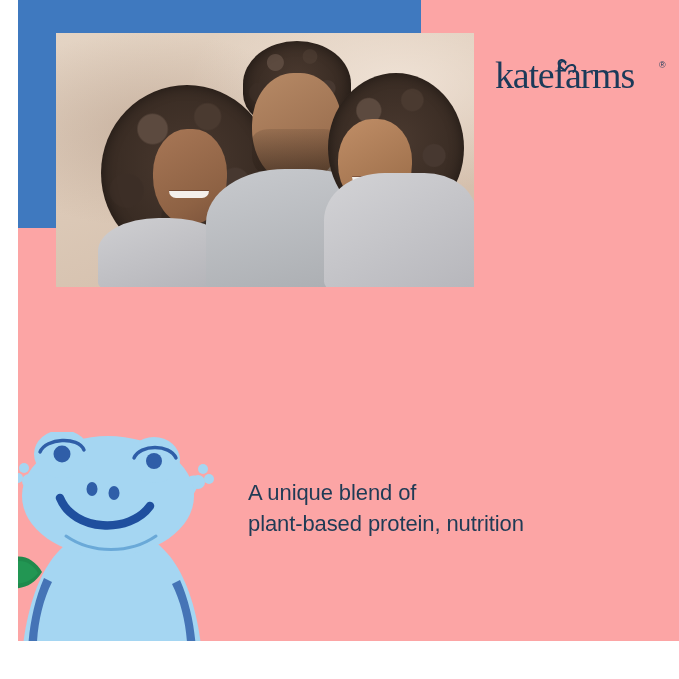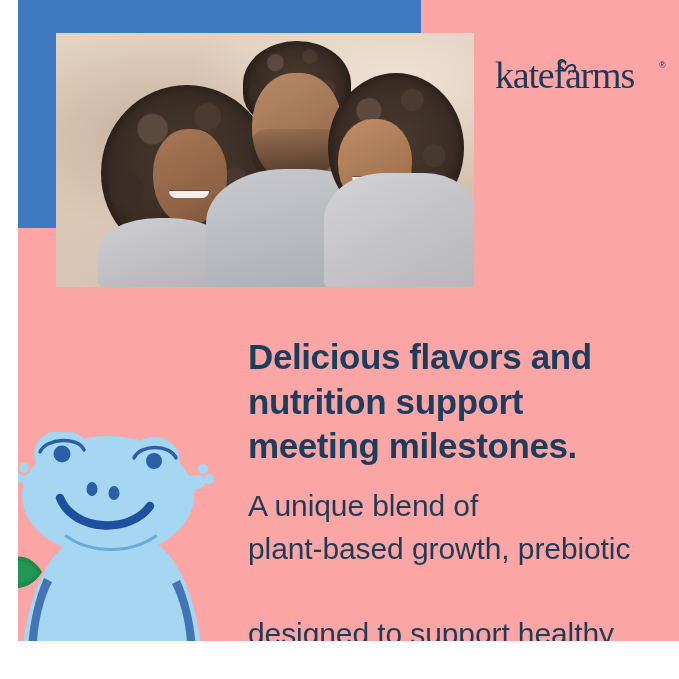--- a/index.html
+++ b/index.html
@@ -99,21 +99,21 @@
     font-size:35px;
     font-weight:700;
     line-height:1.27;
     letter-spacing:-0.4px;
   }
   .body-copy{
     position:absolute;
     left:230px;top:455px;
     width:405px;
     color:#1f3b55;
-    font-size:30px;
+    font-size:22px;
     font-weight:400;
     line-height:1.42;
     letter-spacing:-0.1px;
   }
 
   
   .frog{
     position:absolute;
     left:-14px;top:432px;
     width:232px;height:250px;
@@ -153,31 +153,26 @@
 
       <g fill="none" stroke="#1b3a59" stroke-width="2.1" stroke-linecap="round" stroke-linejoin="round">
         <path d="M70.5 12.2c-2.0-3.4-6.6-2.6-6.9 1.0-.3 3.3 3.4 5.4 6.5 7.2
                  1.6-3.2 4.6-6.0 7.6-5.3 3.2.8 3.3 5.2.6 6.7"></path>
       </g>
       <text x="0" y="38" font-family="'Liberation Serif', serif" font-size="38" fill="#1b3a59" letter-spacing="-1.2">katefarms</text>
       <text x="164" y="18" font-family="'Liberation Sans', sans-serif" font-size="9" fill="#1b3a59">®</text>
     </svg>
   </div>
 
-  <h1 class="headline">
-    <span>Delicious flavors and</span><br>
-    <span>nutrition support</span><br>
-    <span>meeting milestones.</span>
-  </h1>
 
   <p class="body-copy">
     <span>A unique blend of</span><br>
-    <span>plant-based growth, prebiotic</span><br>
+    <span>plant-based protein, nutrition</span><br>
     <br>
-    <span>designed to support healthy</span><br>
+    <br>
   </p>
 
   <div class="frog">
     <svg viewBox="0 0 232 250" xmlns="http://www.w3.org/2000/svg" aria-hidden="true">
       <g>
 
         <path d="M2 128 C16 120 30 126 38 140 C30 154 14 160 0 154 Z" fill="#1f8a4c"></path>
         <path d="M6 131 C18 126 28 131 34 141 C27 150 15 154 4 150 Z" fill="#25a15a" opacity=".55"></path>
 
         <path d="M70 112 C52 96 36 74 26 52 C22 44 30 38 36 44

